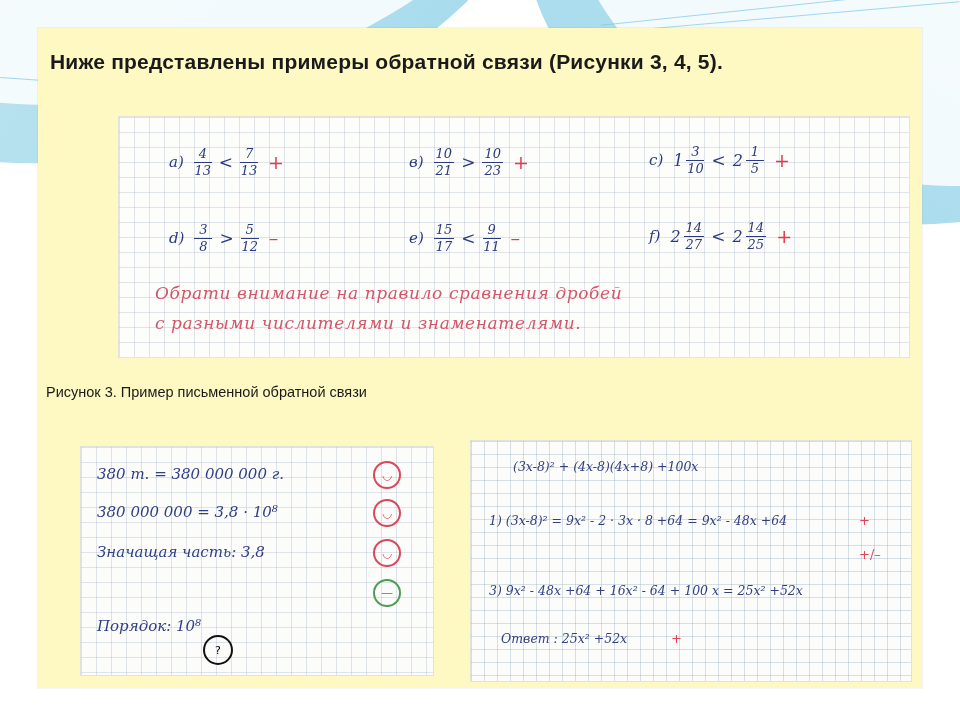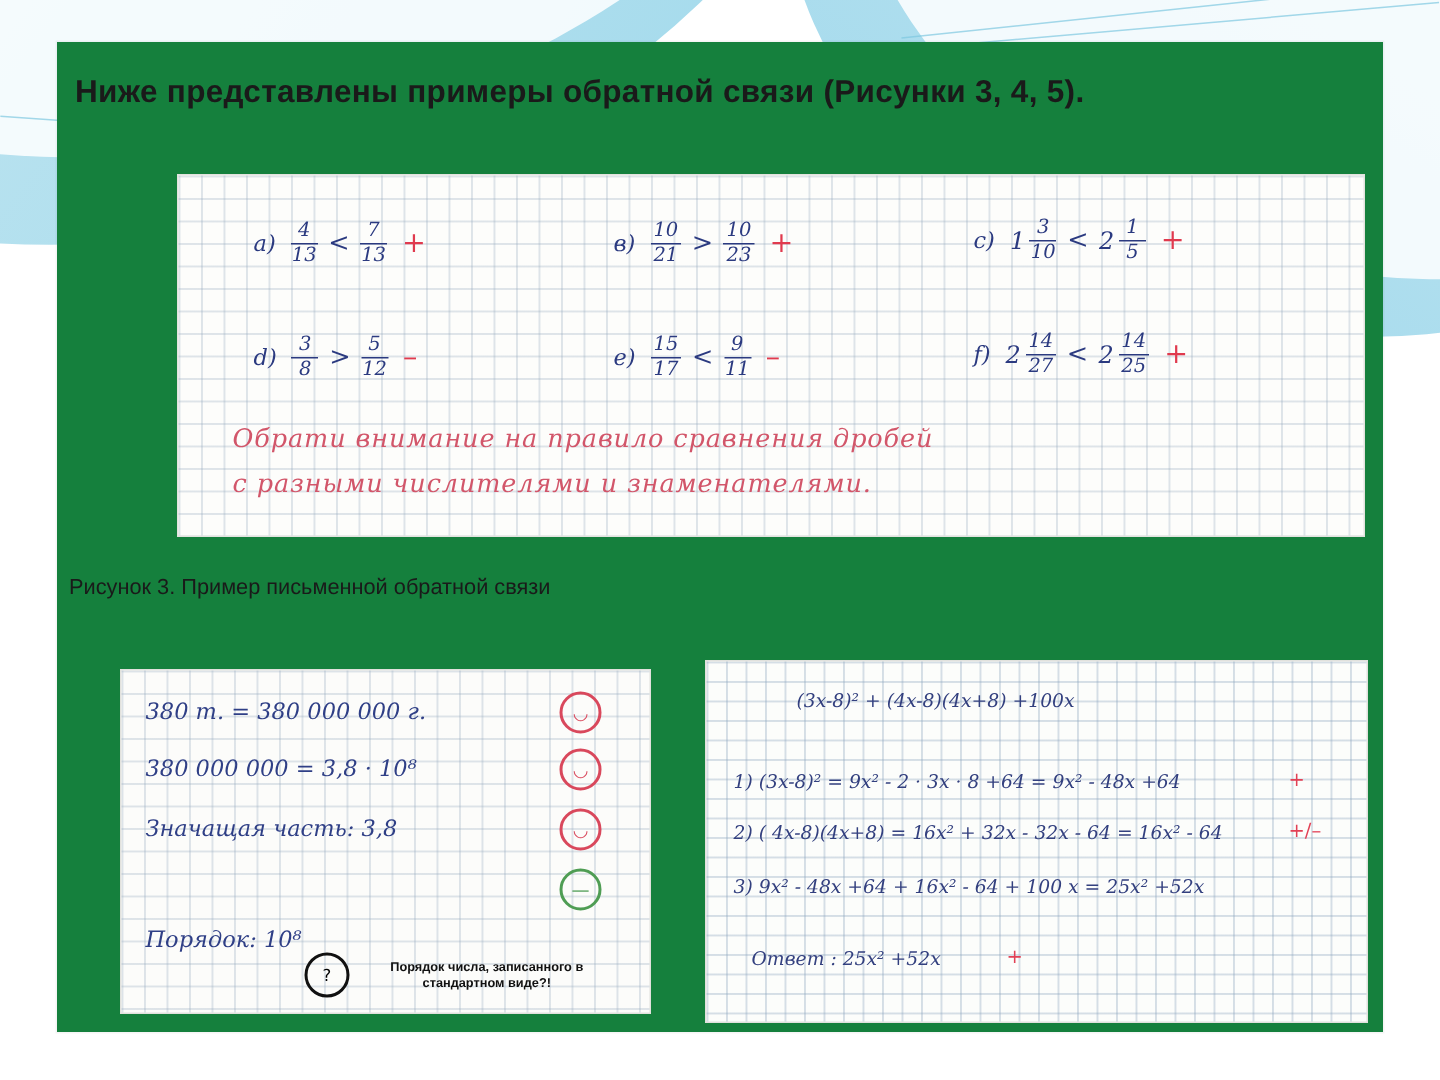--- a/index.html
+++ b/index.html
@@ -66,21 +66,21 @@
     opacity: .7;
   }
 
   
   .content-card {
     position: absolute;
     left: 38px;
     top: 28px;
     width: 884px;
     height: 660px;
-    background: #15803d;
+    background: #fef9c3;
     box-shadow: 0 0 0 1px rgba(0,0,0,0.04);
   }
 
   .headline {
     position: absolute;
     left: 12px;
     top: 22px;
     width: 860px;
     font-size: 21px;
     color: #1a1a1a;
@@ -426,33 +426,31 @@
     <div class="smiley" style="left:292px; top:52px;">◡</div>
 
     <div class="fig4-line" style="top:96px;font-style:italic;">Значащая часть: 3,8</div>
     <div class="smiley" style="left:292px; top:92px;">◡</div>
 
     <div class="fig4-line" style="top:136px;margin-top:34px;">Порядок: 10⁸</div>
     <div class="smiley sad" style="left:292px; top:132px;">—</div>
 
     <div class="callout">
       <div class="face">?</div>
-      <div class="txt">Порядок числа, записанного в стандартном виде?!</div>
     </div>
   </div>
 
   <div class="fig5-wrap">
     <div class="grid-paper fine"></div>
 
-    <div class="fig5-line" style="top:18px; left:42px;margin-left:18px;">(3x-8)² + (4x-8)(4x+8) +100x</div>
+    <div class="fig5-line" style="top:18px; left:42px;">(3x-8)² + (4x-8)(4x+8) +100x</div>
 
     <div class="fig5-line" style="top:72px;">1) (3x-8)² = 9x² - 2 · 3x · 8 +64 = 9x² - 48x +64</div>
     <div class="fig5-mark" style="top:72px; left:388px;">+</div>
 
-    <div class="fig5-line" style="top:106px;">2) ( 4x-8)(4x+8) = 16x² + 32x - 32x - 64 = 16x² - 64</div>
     <div class="fig5-mark" style="top:106px; left:388px;">+/–</div>
 
     <div class="fig5-line" style="top:142px;text-align:right;">3) 9x² - 48x +64 + 16x² - 64 + 100 x = 25x² +52x</div>
     <div class="fig5-mark" style="top:142px; left:388px;"></div>
 
     <div class="fig5-line" style="top:190px; left:30px;">Ответ : 25x² +52x</div>
     <div class="fig5-mark" style="top:190px; left:200px;">+</div>
   </div>
 
 </div>

